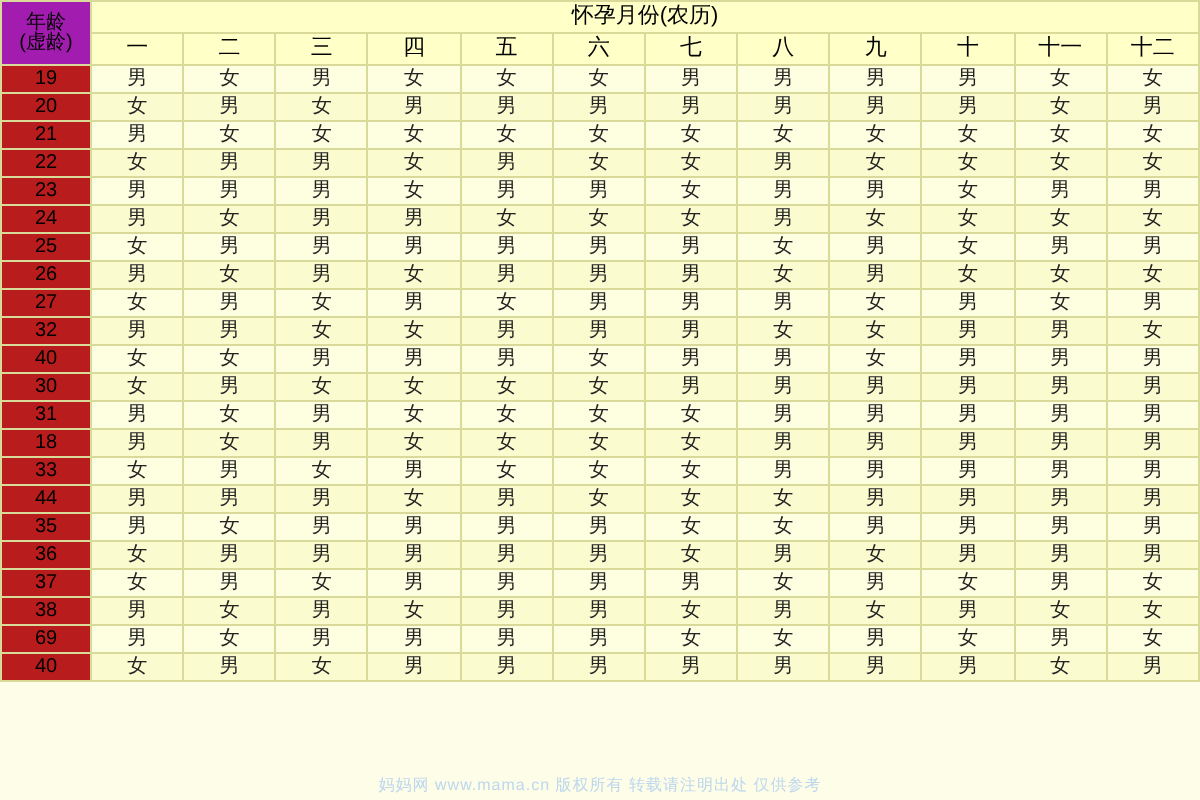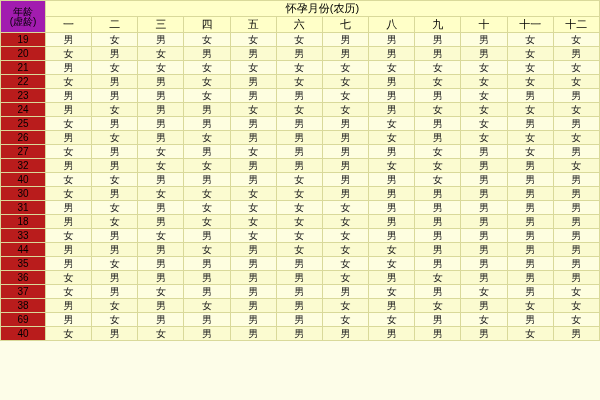--- a/index.html
+++ b/index.html
@@ -436,13 +436,14 @@
           <td class="val-cell">男</td>
           <td class="val-cell">男</td>
           <td class="val-cell">男</td>
           <td class="val-cell">男</td>
           <td class="val-cell">男</td>
           <td class="val-cell">女</td>
           <td class="val-cell">男</td>
         </tr>
       </tbody>
   </table>
+  <div class="watermark">妈妈网 www.mama.cn 版权所有 转载请注明出处 仅供参考</div>
 </div>
 
 </body></html>

